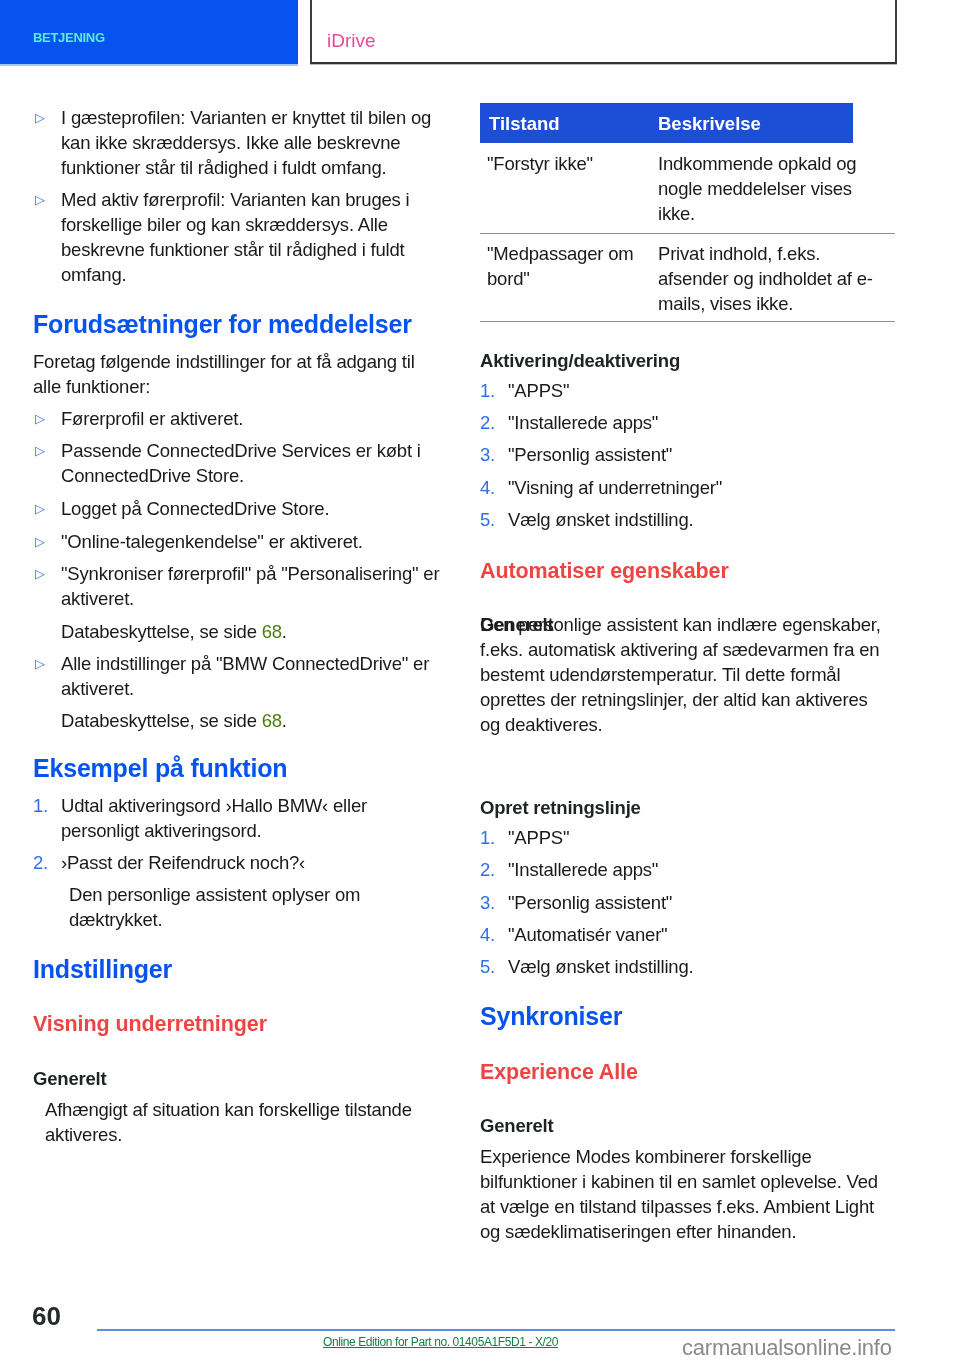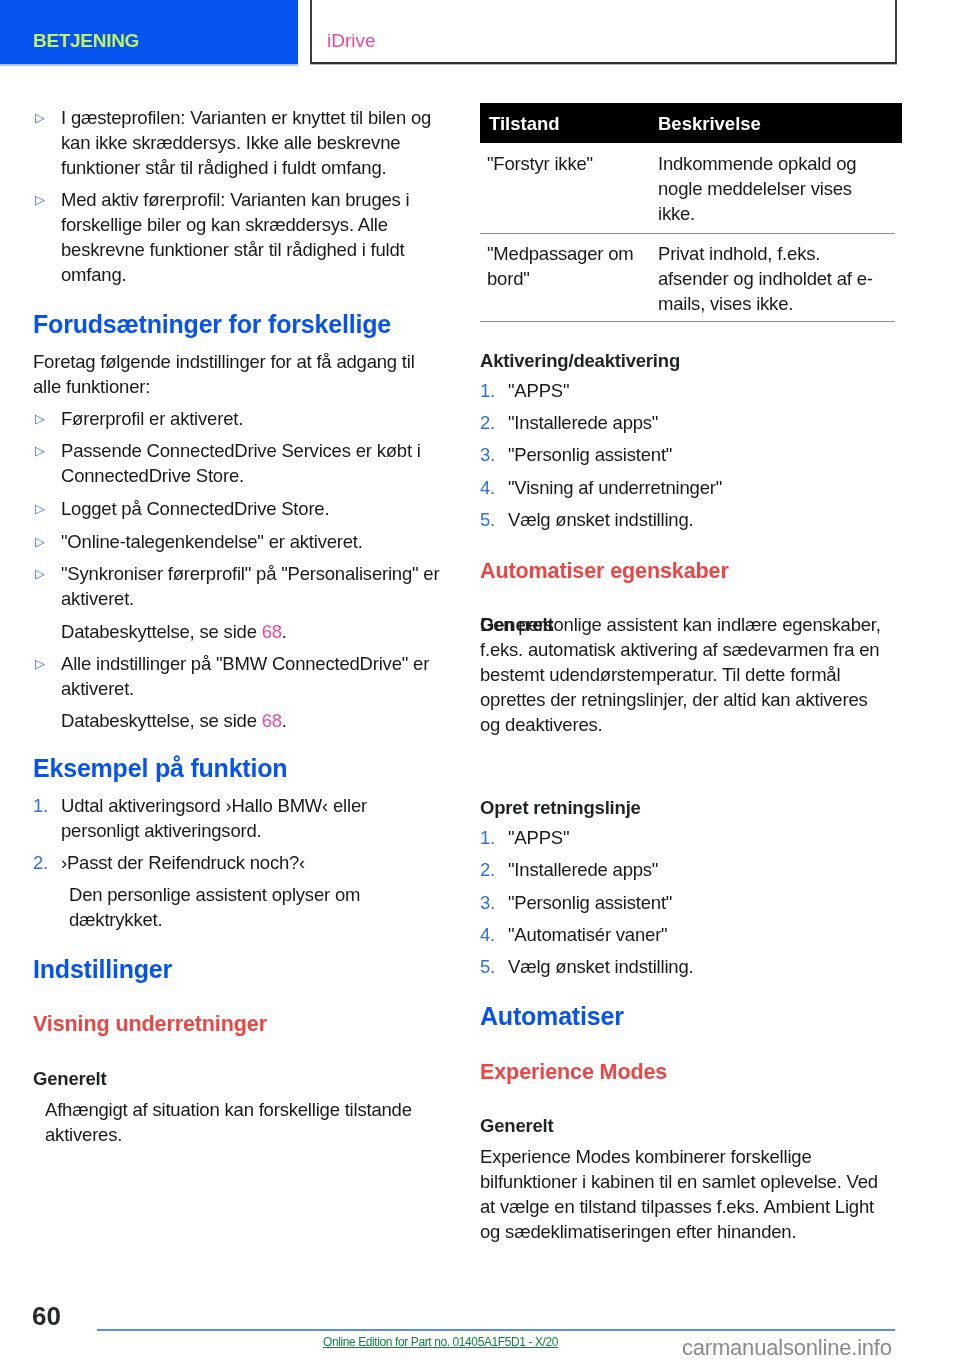--- a/index.html
+++ b/index.html
@@ -7,21 +7,21 @@
     width: 960px; height: 1362px; position: relative; overflow: hidden;
     font-family: "Liberation Sans", "DejaVu Sans", sans-serif;
     color: #1a1a1a;
   }
   .hdr-left {
     position: absolute; left: 0; top: 0; width: 298px; height: 64px;
     background: #0653f0; border-bottom: 2px solid #a9c3f7;
   }
   .hdr-left span {
     position: absolute; left: 33px; top: 30px;
-    color: #bef264; font-weight: bold; font-size: 19px; letter-spacing: -0.3px;
+    color: #5eead4; font-weight: bold; font-size: 13px; letter-spacing: -0.3px;
   }
   .hdr-right {
     position: absolute; left: 310px; top: -2px; width: 583px; height: 64px;
     border: 2px solid #3b3f3f; border-top: none; border-bottom: 2px solid #2e3232;
     box-shadow: 0 1px 0 #b9bdbd;
   }
   .hdr-right span {
     position: absolute; left: 15px; top: 32px; font-size: 19px; color: #ec4899;
   }
 
@@ -39,25 +39,25 @@
   .bullet .txt { position: absolute; left: 28px; width: 385px; }
   .num .marker {
     position: absolute; left: 0; top: 0; color: #2f6fe6; font-size: 18.5px; line-height: 25px;
   }
   .num .txt { position: absolute; left: 28px; width: 385px; }
 
   .h1 { position: absolute; color: #0653f0; font-weight: bold; font-size: 25px; letter-spacing: -0.2px; white-space: nowrap; }
   .h2 { position: absolute; color: #ef4444; font-weight: bold; font-size: 21.5px; letter-spacing: -0.1px; white-space: nowrap; }
   .h3 { position: absolute; color: #1e2424; font-weight: bold; font-size: 18.5px; white-space: nowrap; }
   .p  { position: absolute; }
-  .link { color: #ec4899; }
+  .link { color: #4d7c0f; }
 
   .tbl-head {
-    position: absolute; left: 480px; top: 103px; width: 422px; height: 40px;
-    background: #000000;
+    position: absolute; left: 480px; top: 103px; width: 373px; height: 40px;
+    background: #1d4ed8;
   }
   .tbl-head span { position: absolute; top: 10px; color: #ffffff; font-weight: bold; font-size: 18.5px; }
   .tbl-cell { position: absolute; font-size: 18.5px; line-height: 25px; letter-spacing: -0.2px; }
   .tbl-line { position: absolute; left: 480px; width: 415px; height: 1px; background: #8c9090; }
 
   .page-num { position: absolute; left: 32px; top: 1301px; font-size: 26px; font-weight: bold; color: #252a2a; }
   .foot-line { position: absolute; left: 97px; top: 1329px; width: 798px; height: 2px; background: #5a8fe6; }
   .foot-text { position: absolute; left: 323px; top: 1335px; font-size: 12px; color: #15803d; letter-spacing: -0.4px; white-space: nowrap; text-decoration: underline; }
   .watermark { position: absolute; left: 682px; top: 1335px; font-size: 22px; color: #8a8a8a; letter-spacing: -0.2px; white-space: nowrap; }
 </style>
@@ -75,21 +75,21 @@
 
   <div class="bullet" style="top:105px;">
     <span class="marker">▷</span>
     <span class="txt">I gæsteprofilen: Varianten er knyttet til bilen og kan ikke skræddersys. Ikke alle beskrevne funktioner står til rådighed i fuldt omfang.</span>
   </div>
   <div class="bullet" style="top:187px;">
     <span class="marker">▷</span>
     <span class="txt">Med aktiv førerprofil: Varianten kan bruges i forskellige biler og kan skræddersys. Alle beskrevne funktioner står til rådighed i fuldt omfang.</span>
   </div>
 
-  <div class="h1" style="left:0; top:312px;">Forudsætninger for forskellige</div>
+  <div class="h1" style="left:0; top:312px;">Forudsætninger for meddelelser</div>
   <div class="p" style="left:0; top:349px; width:410px;">Foretag følgende indstillinger for at få adgang til alle funktioner:</div>
 
   <div class="bullet" style="top:406px;">
     <span class="marker">▷</span>
     <span class="txt">Førerprofil er aktiveret.</span>
   </div>
   <div class="bullet" style="top:438px;">
     <span class="marker">▷</span>
     <span class="txt">Passende ConnectedDrive Services er købt i ConnectedDrive Store.</span>
   </div>
@@ -186,22 +186,22 @@
   </div>
   <div class="num bullet" style="top:922px;">
     <span class="marker">4.</span>
     <span class="txt">"Automatisér vaner"</span>
   </div>
   <div class="num bullet" style="top:954px;">
     <span class="marker">5.</span>
     <span class="txt">Vælg ønsket indstilling.</span>
   </div>
 
-  <div class="h1" style="left:0; top:1004px;">Automatiser</div>
-  <div class="h2" style="left:0; top:1060px;">Experience Modes</div>
+  <div class="h1" style="left:0; top:1004px;">Synkroniser</div>
+  <div class="h2" style="left:0; top:1060px;">Experience Alle</div>
   <div class="h3" style="left:0; top:1113px;">Generelt</div>
   <div class="p" style="left:0; top:1144px; width:410px;">Experience Modes kombinerer forskellige bilfunktioner i kabinen til en samlet oplevelse. Ved at vælge en tilstand tilpasses f.eks. Ambient Light og sædeklimatiseringen efter hinanden.</div>
 </div>
 
 <div class="page-num">60</div>
 <div class="foot-line"></div>
 <div class="foot-text">Online Edition for Part no. 01405A1F5D1 - X/20</div>
 <div class="watermark">carmanualsonline.info</div>
 
 </body></html>

